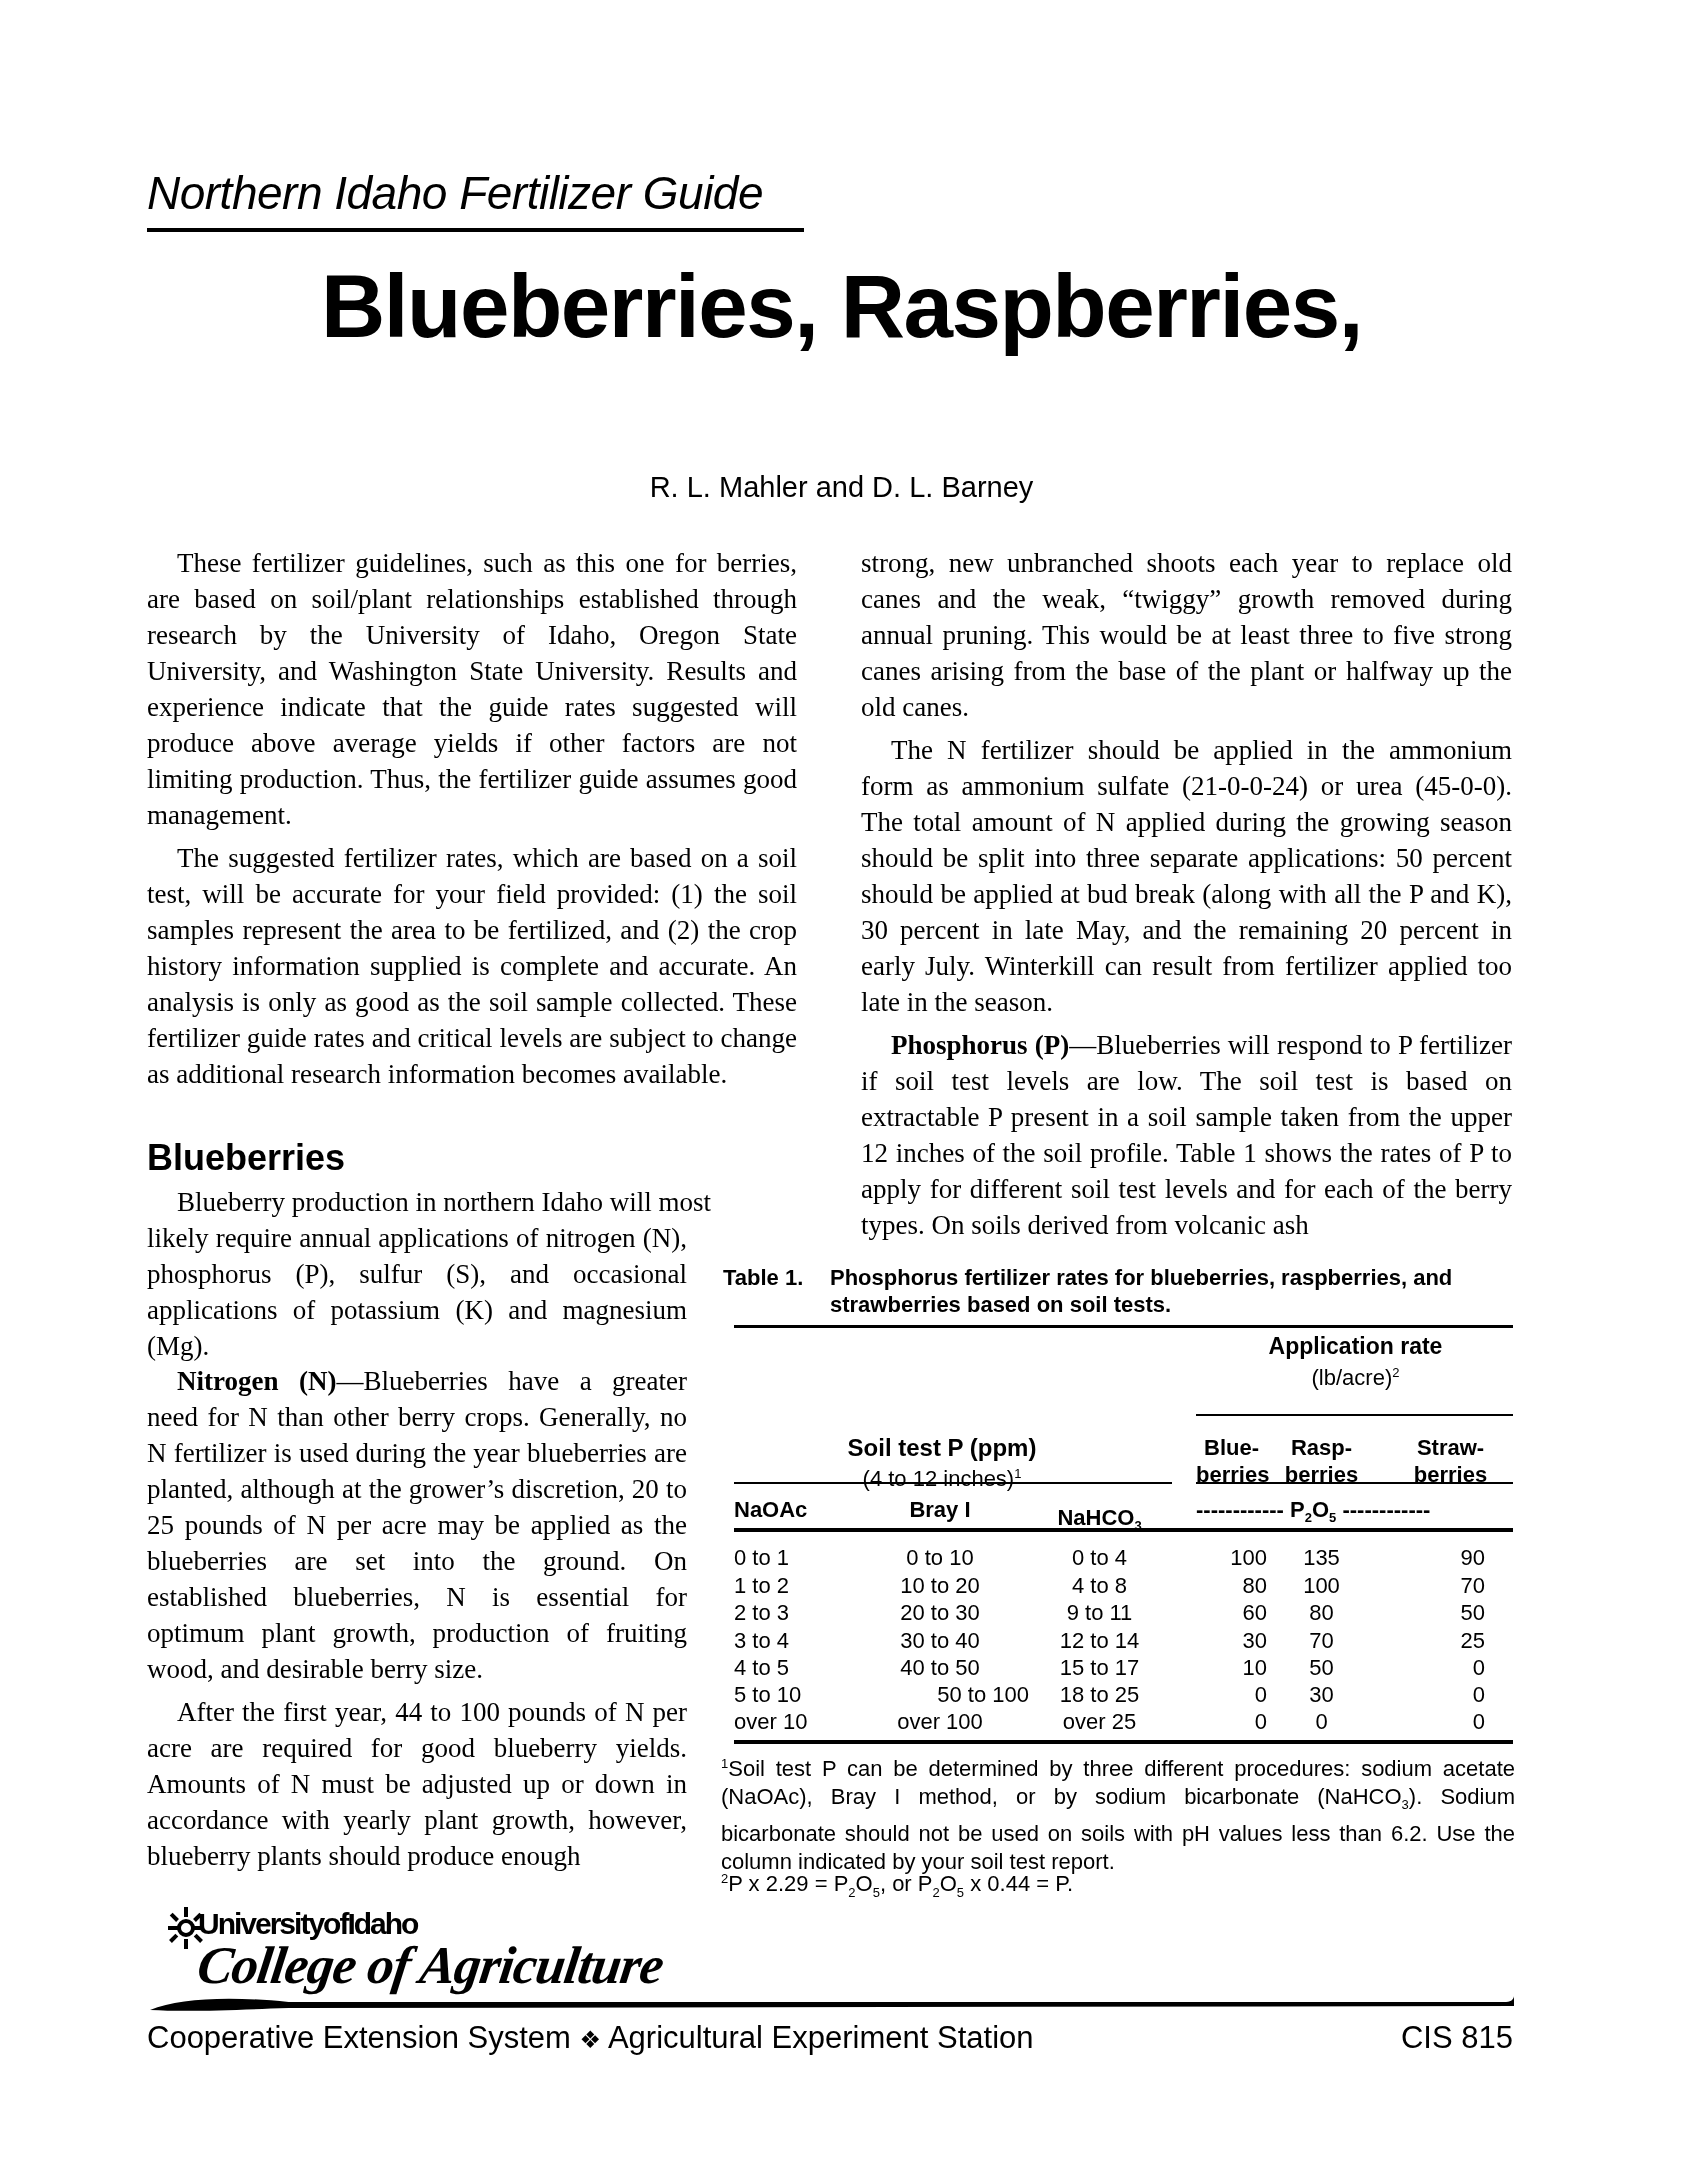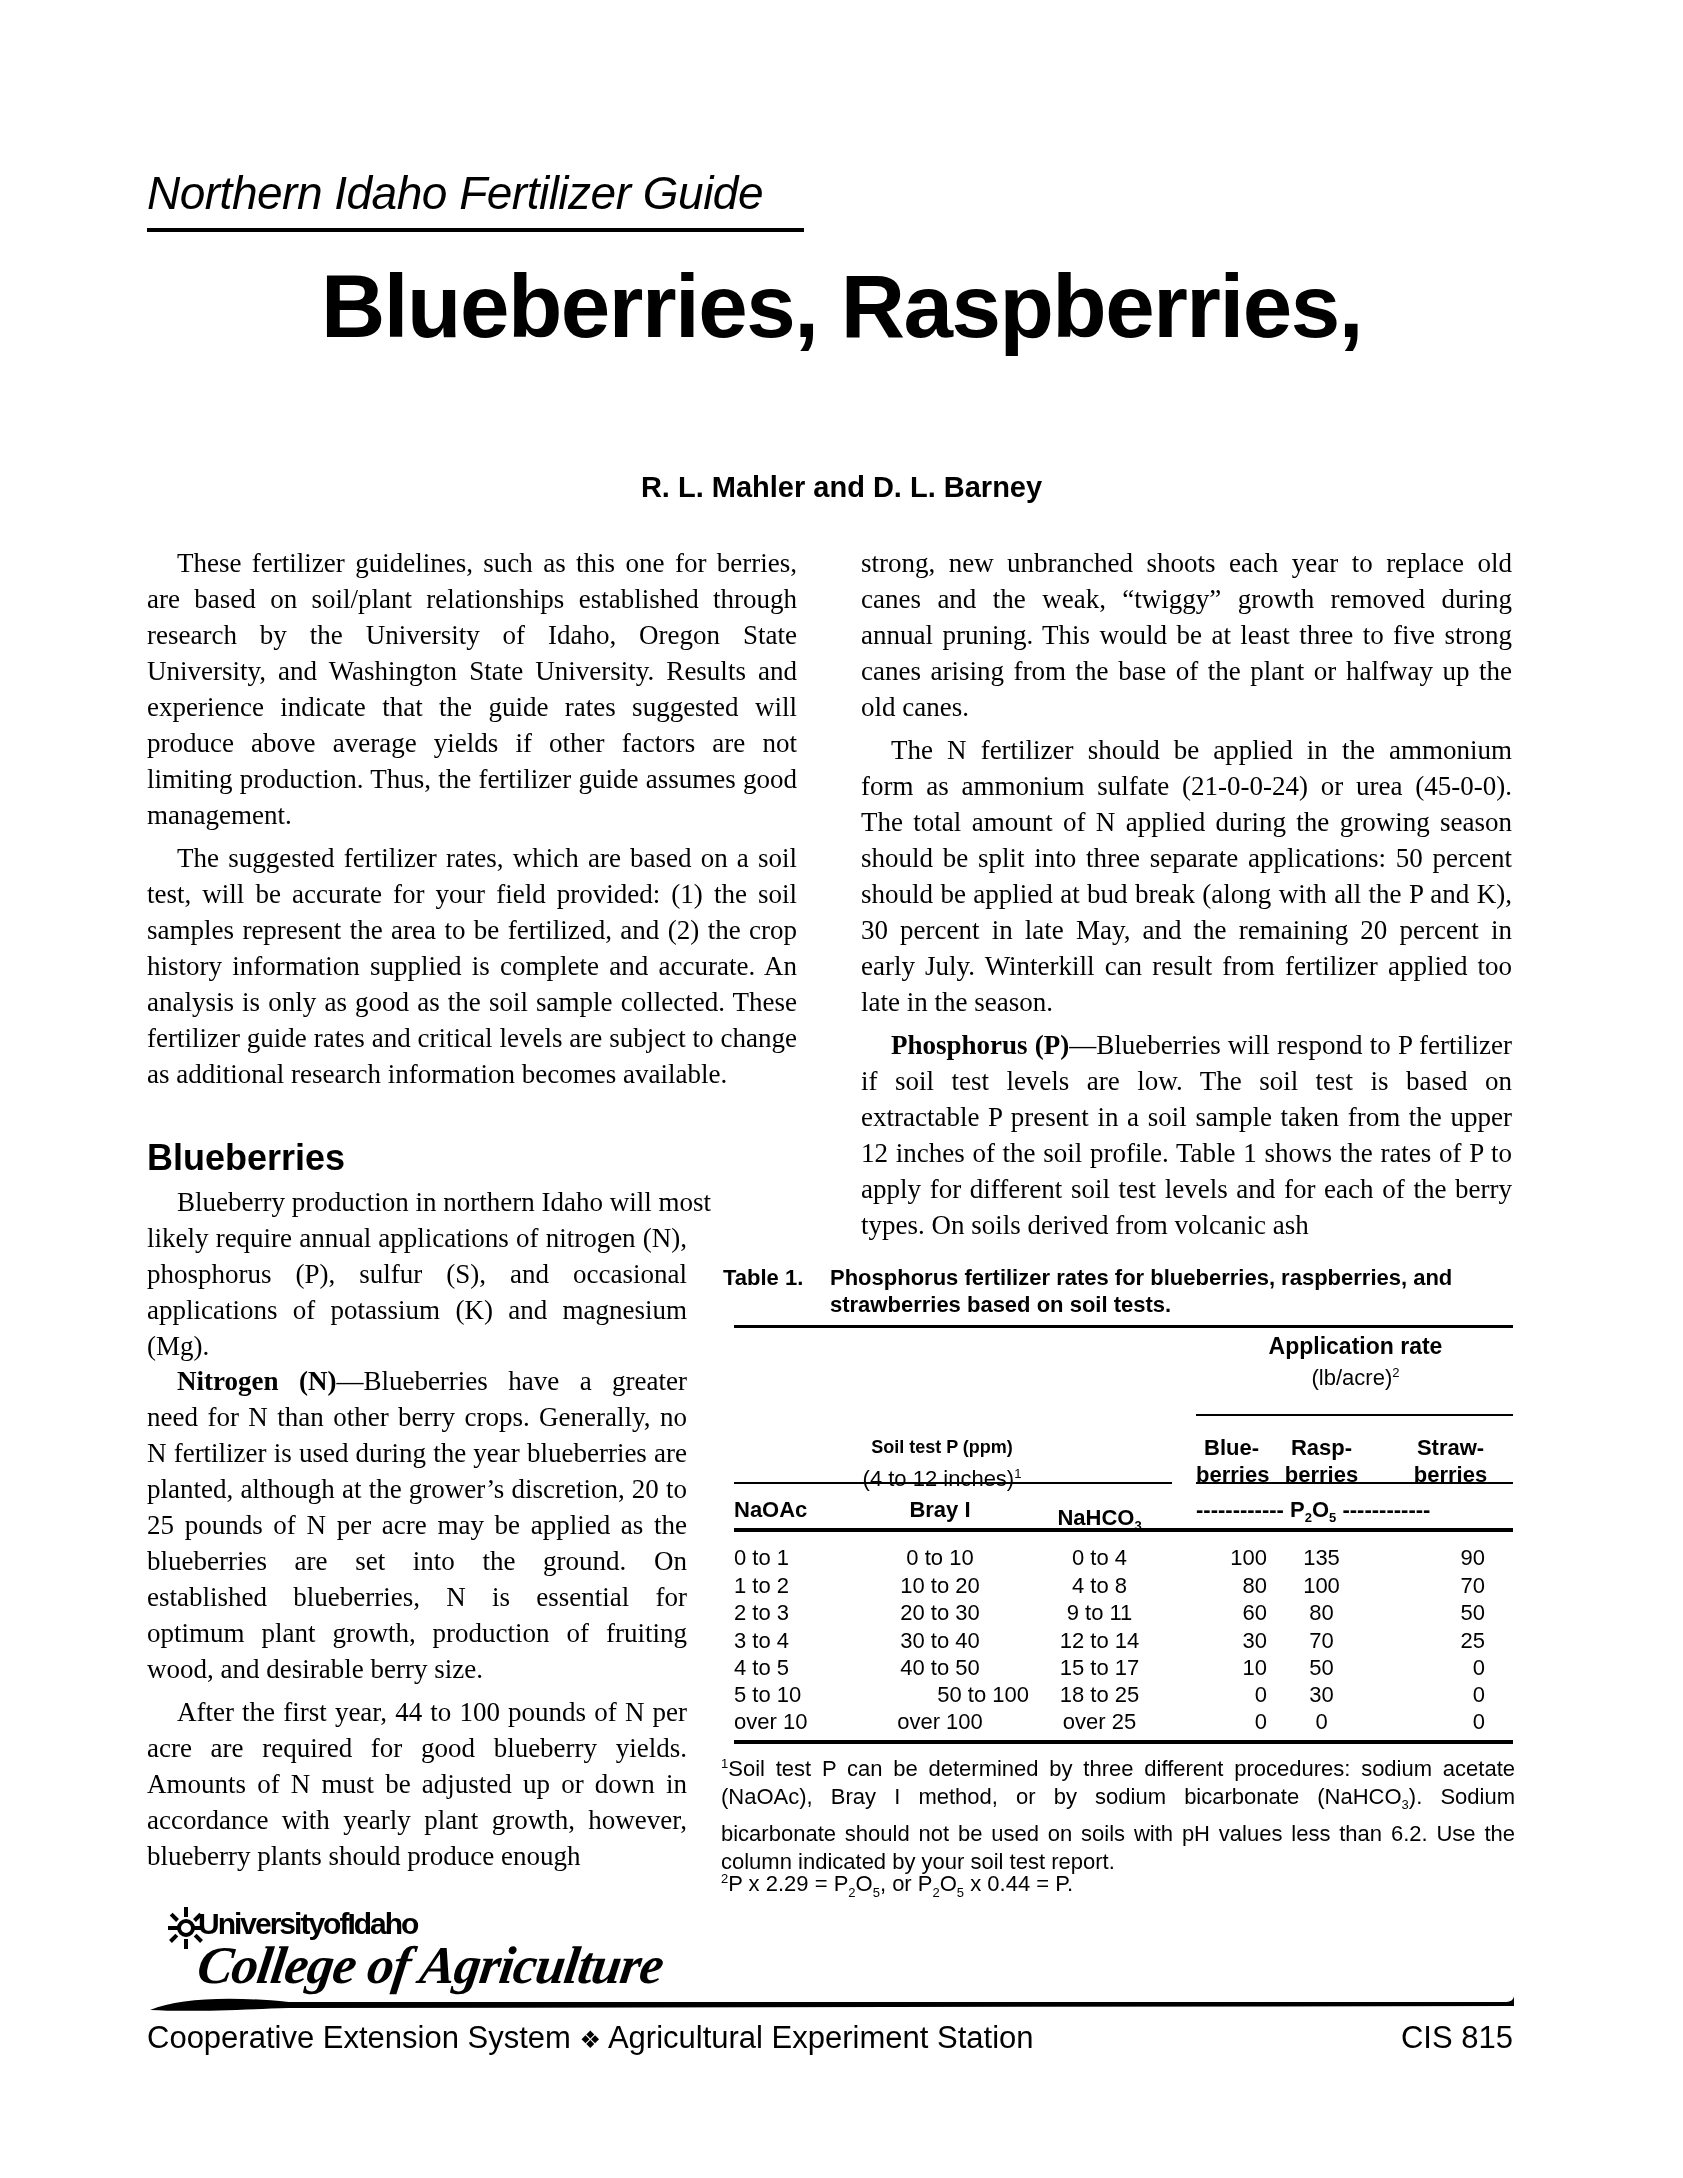--- a/index.html
+++ b/index.html
@@ -1,21 +1,21 @@
 <!DOCTYPE html>
 <html><head>
 <meta charset="utf-8">
 <style>
   html, body { margin:0; padding:0; background:#ffffff; }
   body { width:1683px; height:2178px; position:relative; overflow:hidden; color:#000; }
   .abs { position:absolute; }
   .series { left:147px; top:170px; font-family:"Liberation Sans", sans-serif; font-style:italic; font-size:46px; letter-spacing:-0.5px; line-height:1; }
   .series-rule { left:147px; top:228px; width:657px; height:4px; background:#000; }
   .title { left:0; width:1683px; text-align:center; font-family:"Liberation Sans", sans-serif; font-weight:bold; font-size:89px; letter-spacing:-1.5px; line-height:95px; top:259px; }
-  .authors { left:0; width:1683px; text-align:center; top:471px; font-family:"Liberation Sans", sans-serif; font-weight:bold; font-size:29px; }
+  .authors { left:0; width:1683px; text-align:center; top:471px; font-family:"Liberation Sans", sans-serif; font-weight:normal; font-size:29px; }
   .col { font-family:"Liberation Serif", serif; font-size:27px; line-height:36px; text-align:justify; }
   .col p { margin:0 0 7px 0; text-indent:30px; }
   .col p.noind { text-indent:0; }
   .col b { font-weight:bold; }
   .colL1 { left:147px; top:545px; width:650px; }
   .h2 { left:147px; top:1137px; font-family:"Liberation Sans", sans-serif; font-weight:bold; font-size:36px; }
   .colL2 { left:147px; top:1184px; width:650px; }
   .colL3 { left:147px; top:1363px; width:540px; }
   .colR1 { left:861px; top:545px; width:651px; }
   .tbl-cap { left:723px; top:1264px; width:792px; font-family:"Liberation Sans", sans-serif; font-weight:bold; font-size:22px; line-height:27px; }
@@ -70,21 +70,21 @@
   <span class="txt">Phosphorus fertilizer rates for blueberries, raspberries, and strawberries based on soil tests.</span>
 </div>
 
 <div class="abs" style="left:0;top:0;width:1683px;height:2178px;">
   <div class="hr" style="left:734px; top:1325px; width:779px; height:3px;"></div>
 
   <div class="th b" style="left:1198px; top:1333px; width:315px; font-size:23px;">Application rate</div>
   <div class="th" style="left:1198px; top:1359px; width:315px;"><span>(lb/acre)</span><sup class="s">2</sup></div>
   <div class="hr" style="left:1196px; top:1414px; width:317px; height:2px;"></div>
 
-  <div class="th b" style="left:734px; top:1434px; width:416px; font-size:18px;">Soil test P (ppm)</div>
+  <div class="th b" style="left:734px; top:1434px; width:416px; font-size:24px;">Soil test P (ppm)</div>
   <div class="th" style="left:734px; top:1460px; width:416px;"><span>(4 to 12 inches)</span><sup class="s">1</sup></div>
 
   <div class="th b" style="left:1196px; top:1434px; width:71px;">
       <div>Blue-</div>
       <div>berries</div>
     </div>
   <div class="th b" style="left:1277px; top:1434px; width:89px;">
       <div>Rasp-</div>
       <div>berries</div>
     </div>

